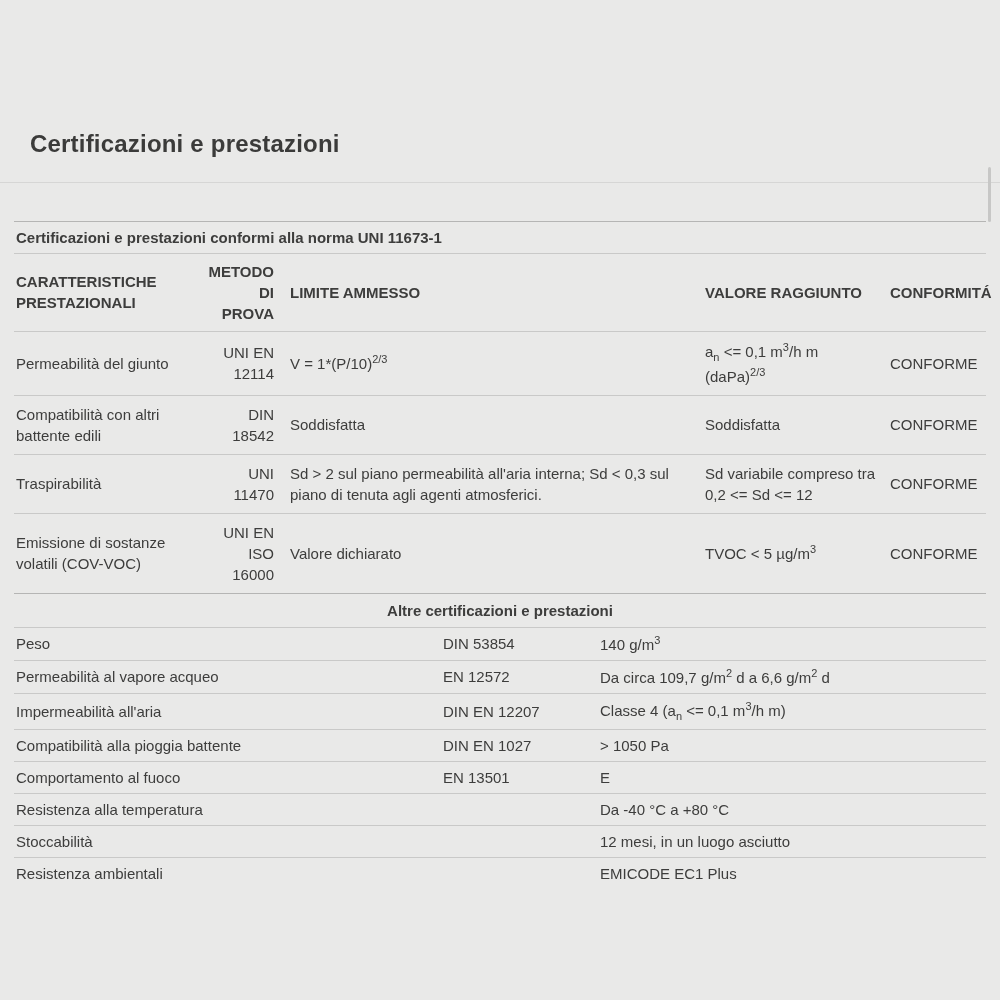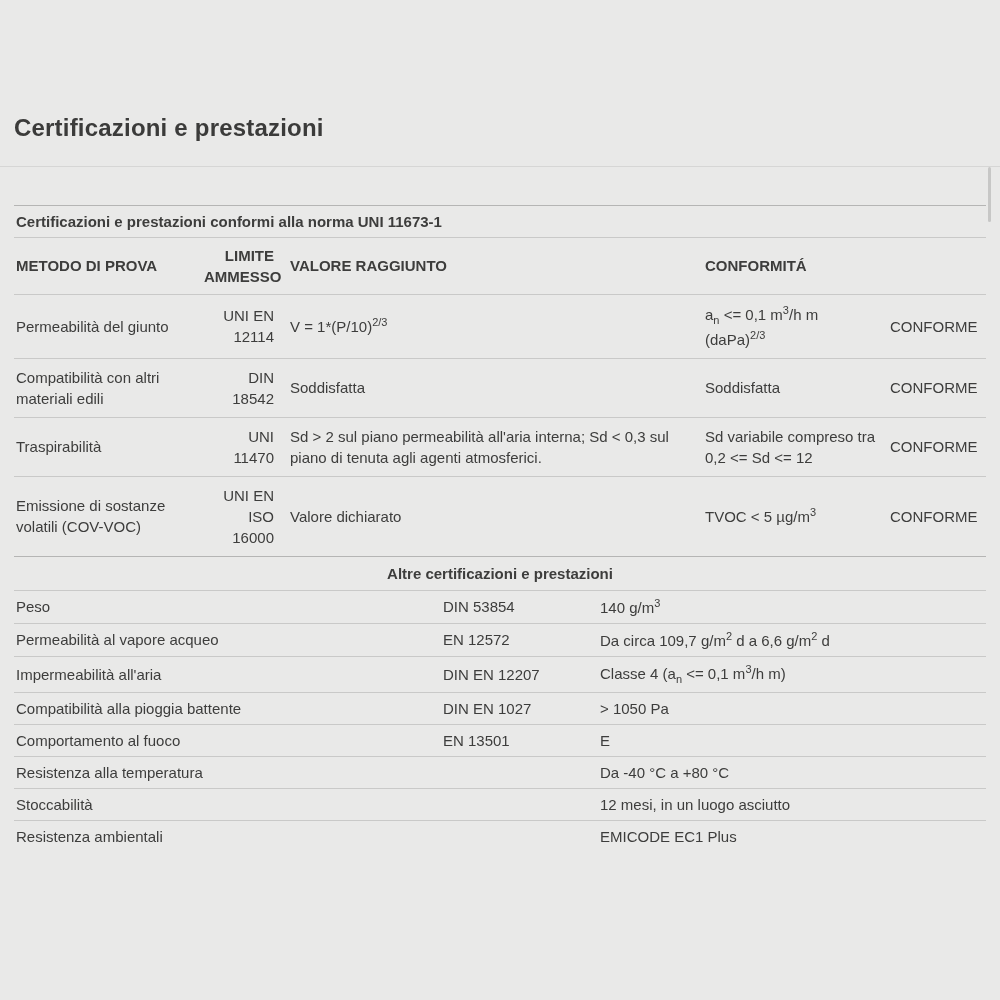--- a/index.html
+++ b/index.html
@@ -9,21 +9,21 @@
     height: 1000px;
     background: #e9e9e8;
     color: #3d3d3c;
     font-family: "Liberation Sans", sans-serif;
     font-size: 15px;
     line-height: 1.4;
     position: relative;
     overflow: hidden;
   }
   .page-title {
-    margin: 0;
+    margin: 16px;
     padding: 111px 14px 0 14px;
     font-size: 24px;
     font-weight: 600;
     letter-spacing: 0.2px;
     color: #3b3b3a;
   }
   .page-divider {
     height: 1px;
     background: #d6d6d5;
     margin-top: 21px;
@@ -82,36 +82,37 @@
 <h1 class="page-title">Certificazioni e prestazioni</h1>
 <div class="page-divider"></div>
 <div class="scrollbar-thumb"></div>
 
 <div class="tables">
 
   <section>
     <div class="section-bar">Certificazioni e prestazioni conformi alla norma UNI 11673-1</div>
 
     <div class="t1-row header">
+      <div>CARATTERISTICHE PRESTAZIONALI</div>
       <div>METODO DI PROVA</div>
       <div>LIMITE AMMESSO</div>
       <div>VALORE RAGGIUNTO</div>
       <div>CONFORMITÁ</div>
     </div>
 
     <div class="t1-row">
       <div>Permeabilità del giunto</div>
       <div>UNI EN 12114</div>
       <div>V = 1*(P/10)<sup>2/3</sup></div>
       <div>a<sub>n</sub> &lt;= 0,1 m<sup>3</sup>/h m (daPa)<sup>2/3</sup></div>
       <div>CONFORME</div>
     </div>
 
     <div class="t1-row">
-      <div>Compatibilità con altri materiali edili</div>
+      <div>Compatibilità con altri battente edili</div>
       <div>DIN 18542</div>
       <div>Soddisfatta</div>
       <div>Soddisfatta</div>
       <div>CONFORME</div>
     </div>
 
     <div class="t1-row">
       <div>Traspirabilità</div>
       <div>UNI 11470</div>
       <div>Sd &gt; 2 sul piano permeabilità all'aria interna; Sd &lt; 0,3 sul piano di tenuta agli agenti atmosferici.</div>

